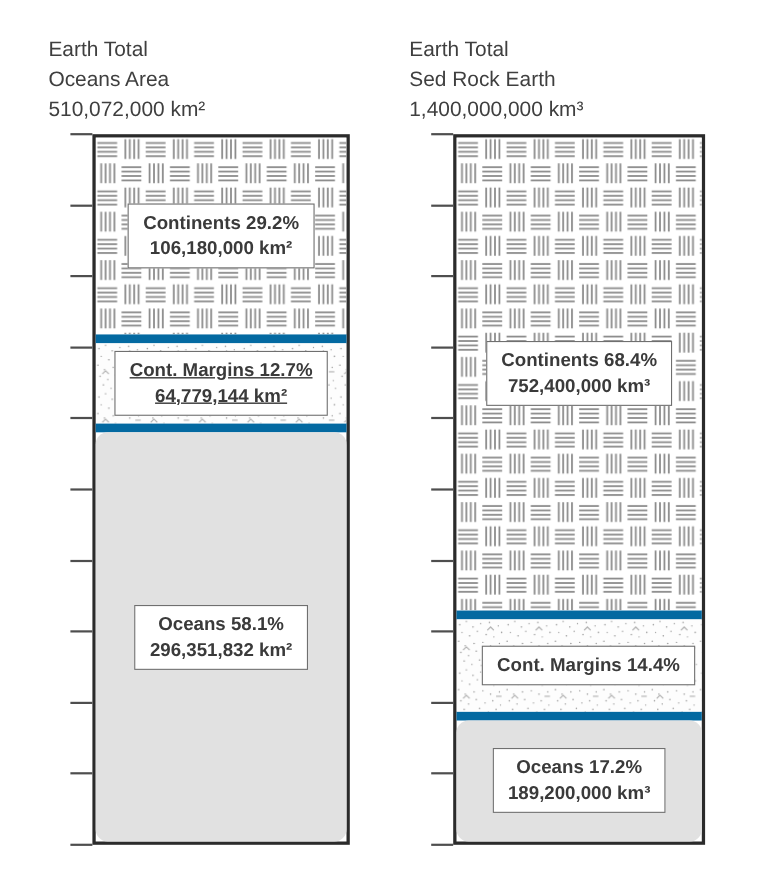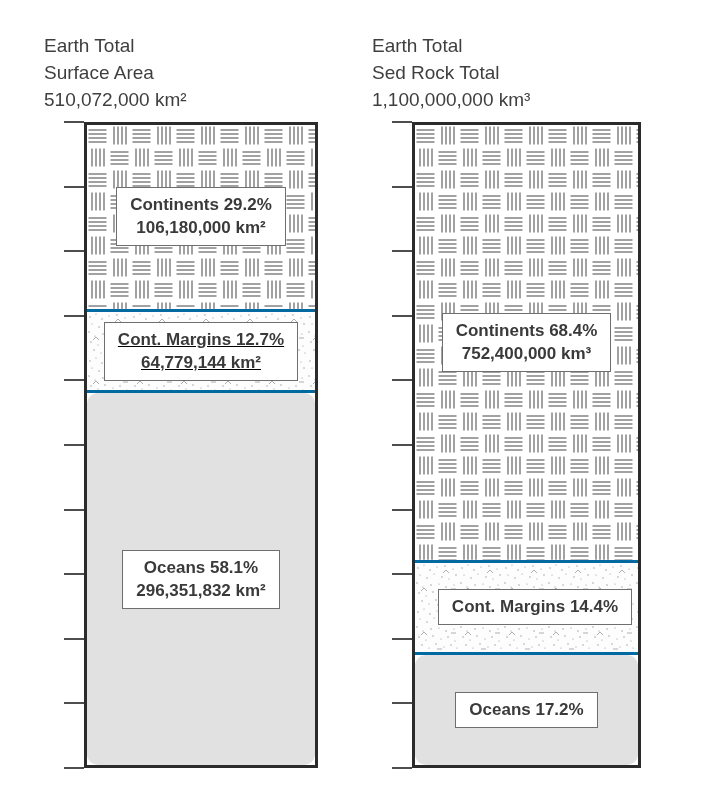--- a/index.html
+++ b/index.html
@@ -48,21 +48,21 @@
 
   .segment {
     position: relative;
     width: 100%;
     box-sizing: border-box;
     display: flex;
     align-items: center;
     justify-content: center;
     overflow: hidden;
   }
-  .segment.divided { border-bottom: 3px solid #0369a1; }
+  .segment.divided { border-bottom: 8px solid #0369a1; }
   .segment.solid   { background: #e1e1e1; border-radius: 11px; }
 
   .pattern-fill {
     position: absolute;
     top: 0; left: 0;
     width: 100%;
     height: 100%;
     display: block;
   }
 
@@ -170,21 +170,21 @@
       </g>
     </pattern>
   </defs>
 </svg>
 
 <div class="canvas">
 
   <section class="chart chart-left">
     <div class="chart-title">
       <div>Earth Total</div>
-      <div>Surface Area</div>
+      <div>Oceans Area</div>
       <div>510,072,000 km²</div>
     </div>
     <div class="bar-wrap">
       <div class="bar">
         <div class="segment divided" style="height: 29.2%;">
           <svg class="pattern-fill" preserveAspectRatio="none">
               <rect width="100%" height="100%" fill="url(#pat-basket)"></rect>
             </svg>
           <div class="label-box">
             <div>Continents 29.2%</div>
@@ -217,22 +217,22 @@
         <div class="tick" style="top: 70%;"></div>
         <div class="tick" style="top: 80%;"></div>
         <div class="tick" style="top: 90%;"></div>
         <div class="tick" style="top: 100%;"></div>
       </div>
   </section>
 
   <section class="chart chart-right">
     <div class="chart-title">
       <div>Earth Total</div>
-      <div>Sed Rock Total</div>
-      <div>1,100,000,000 km³</div>
+      <div>Sed Rock Earth</div>
+      <div>1,400,000,000 km³</div>
     </div>
     <div class="bar-wrap">
       <div class="bar">
         <div class="segment divided" style="height: 68.4%;">
           <svg class="pattern-fill" preserveAspectRatio="none">
               <rect width="100%" height="100%" fill="url(#pat-basket)"></rect>
             </svg>
           <div class="label-box">
             <div>Continents 68.4%</div>
             <div>752,400,000 km³</div>
@@ -242,20 +242,21 @@
           <svg class="pattern-fill" preserveAspectRatio="none">
               <rect width="100%" height="100%" fill="url(#pat-stipple)"></rect>
             </svg>
           <div class="label-box">
             <div>Cont. Margins 14.4%</div>
           </div>
         </div>
         <div class="segment solid" style="height: 17.2%; justify-content: center;">
           <div class="label-box">
             <div>Oceans 17.2%</div>
+            <div>189,200,000 km³</div>
           </div>
         </div>
       </div>
     <div class="tick" style="top: 0%;"></div>
         <div class="tick" style="top: 10%;"></div>
         <div class="tick" style="top: 20%;"></div>
         <div class="tick" style="top: 30%;"></div>
         <div class="tick" style="top: 40%;"></div>
         <div class="tick" style="top: 50%;"></div>
         <div class="tick" style="top: 60%;"></div>

